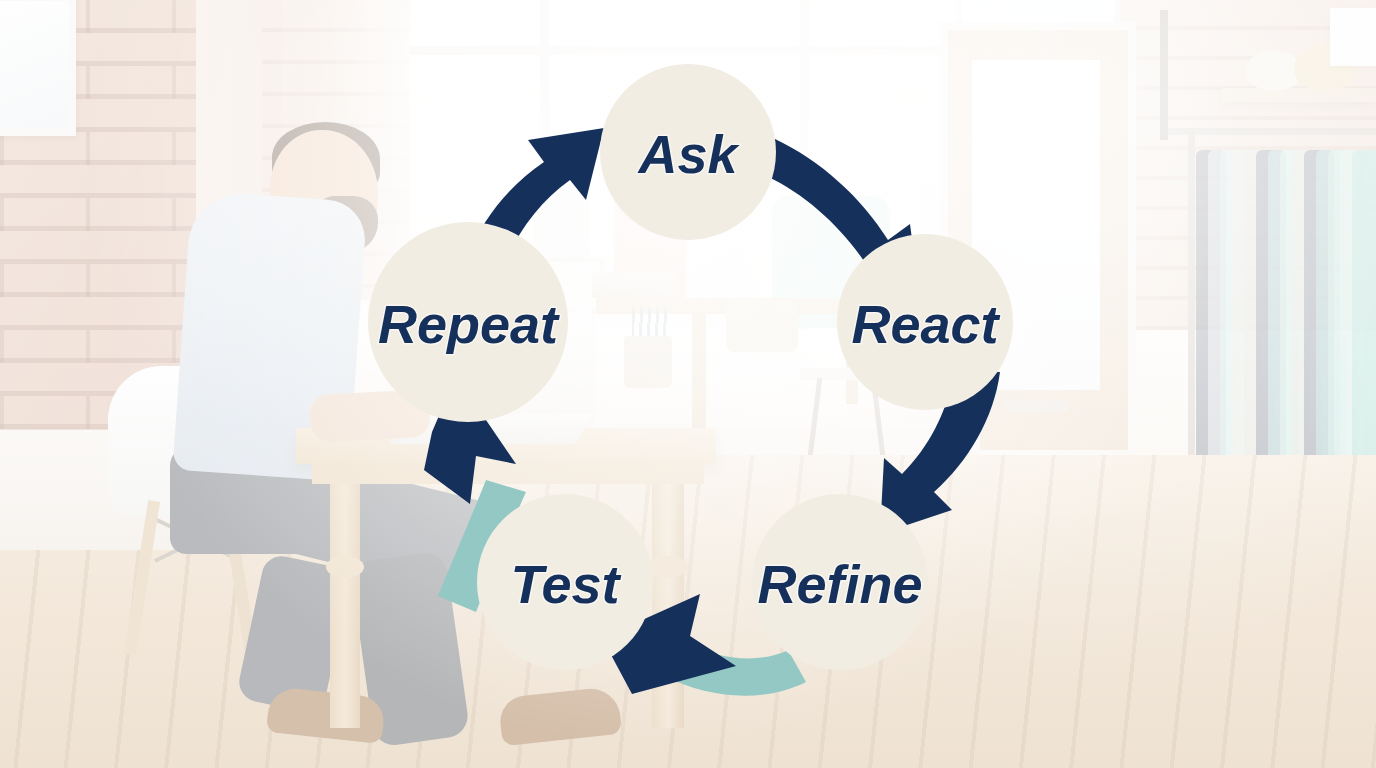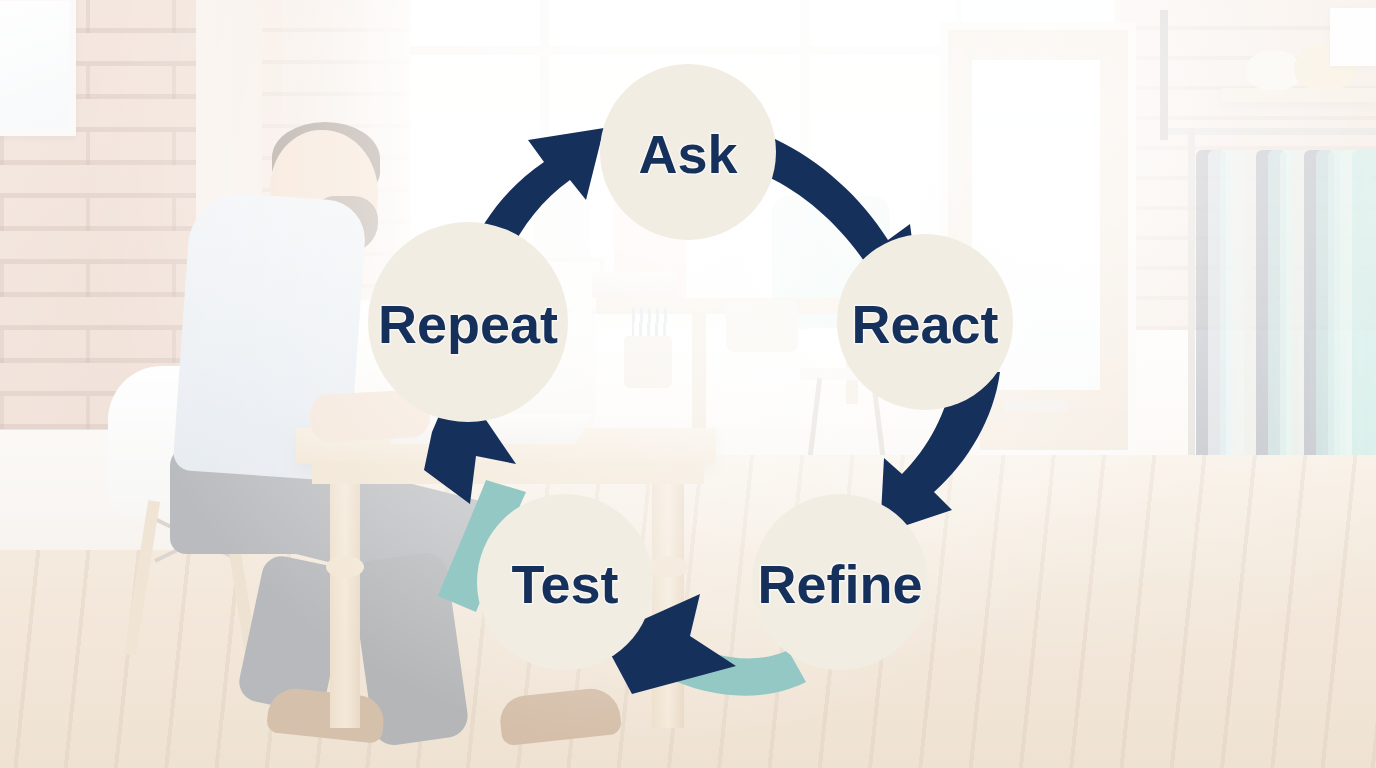--- a/index.html
+++ b/index.html
@@ -348,20 +348,21 @@
       radial-gradient(circle at 48% 22%, rgba(255,255,255,0.92) 0%, rgba(255,255,255,0.42) 34%, rgba(255,255,255,0.00) 62%),
       radial-gradient(circle at 78% 14%, rgba(255,255,255,0.70) 0%, rgba(255,255,255,0.00) 45%);
     pointer-events: none;
   }
 
   
   #diagram {
     position: absolute;
     inset: 0;
     pointer-events: none;
+    font-style: italic;
   }
   #diagram svg { display:block; width: 1376px; height: 768px; }
 
   .node-circle { fill: #f2ede3; }
   .node-label {
     font-family: "Liberation Sans", sans-serif;
     font-weight: bold;
     fill: #16305c;
     text-anchor: middle;
     dominant-baseline: central;

